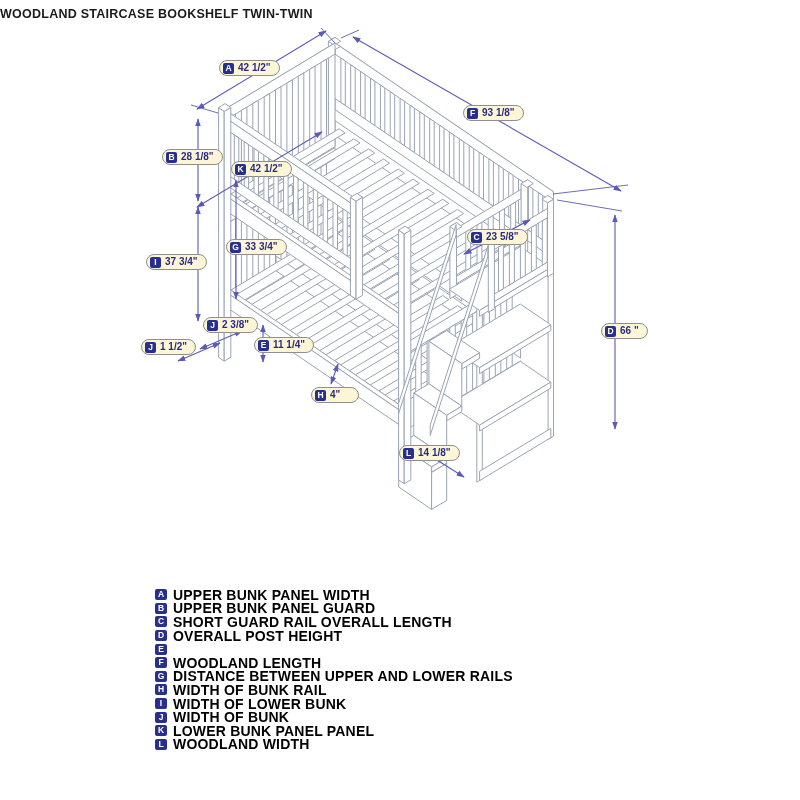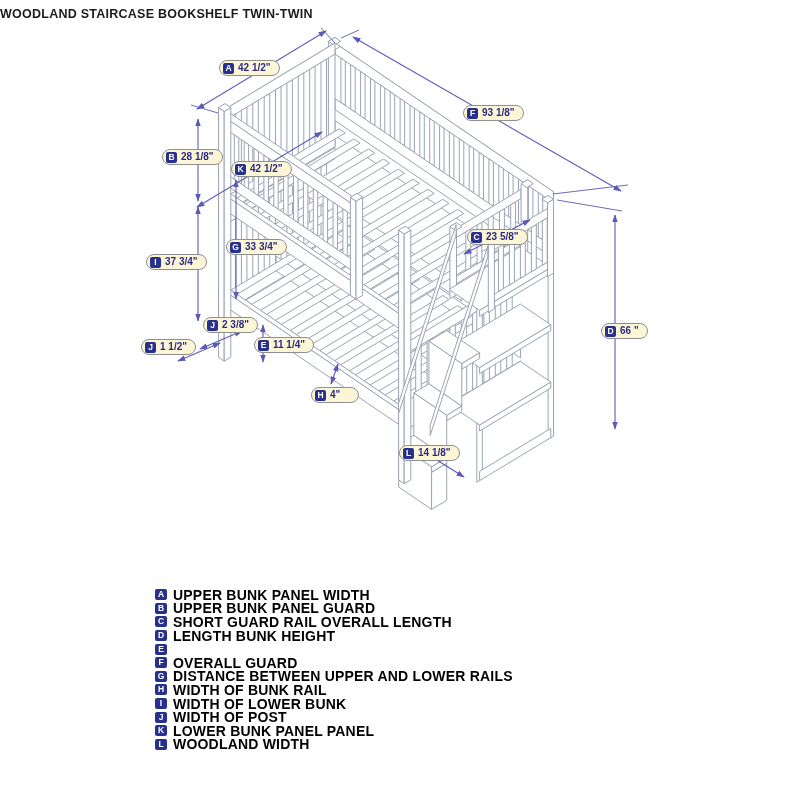--- a/index.html
+++ b/index.html
@@ -280,44 +280,44 @@
     <div class="legend-row">
       <span class="badge">B</span>
       <span class="txt">UPPER BUNK PANEL GUARD</span>
     </div>
     <div class="legend-row">
       <span class="badge">C</span>
       <span class="txt">SHORT GUARD RAIL OVERALL LENGTH</span>
     </div>
     <div class="legend-row">
       <span class="badge">D</span>
-      <span class="txt">LENGTH BUNK HEIGHT</span>
+      <span class="txt">OVERALL POST HEIGHT</span>
     </div>
     <div class="legend-row">
       <span class="badge">E</span>
     </div>
     <div class="legend-row">
       <span class="badge">F</span>
-      <span class="txt">OVERALL GUARD</span>
+      <span class="txt">WOODLAND LENGTH</span>
     </div>
     <div class="legend-row">
       <span class="badge">G</span>
       <span class="txt">DISTANCE BETWEEN UPPER AND LOWER RAILS</span>
     </div>
     <div class="legend-row">
       <span class="badge">H</span>
       <span class="txt">WIDTH OF BUNK RAIL</span>
     </div>
     <div class="legend-row">
       <span class="badge">I</span>
       <span class="txt">WIDTH OF LOWER BUNK</span>
     </div>
     <div class="legend-row">
       <span class="badge">J</span>
-      <span class="txt">WIDTH OF POST</span>
+      <span class="txt">WIDTH OF BUNK</span>
     </div>
     <div class="legend-row">
       <span class="badge">K</span>
       <span class="txt">LOWER BUNK PANEL PANEL</span>
     </div>
     <div class="legend-row">
       <span class="badge">L</span>
       <span class="txt">WOODLAND WIDTH</span>
     </div>
   </div>

